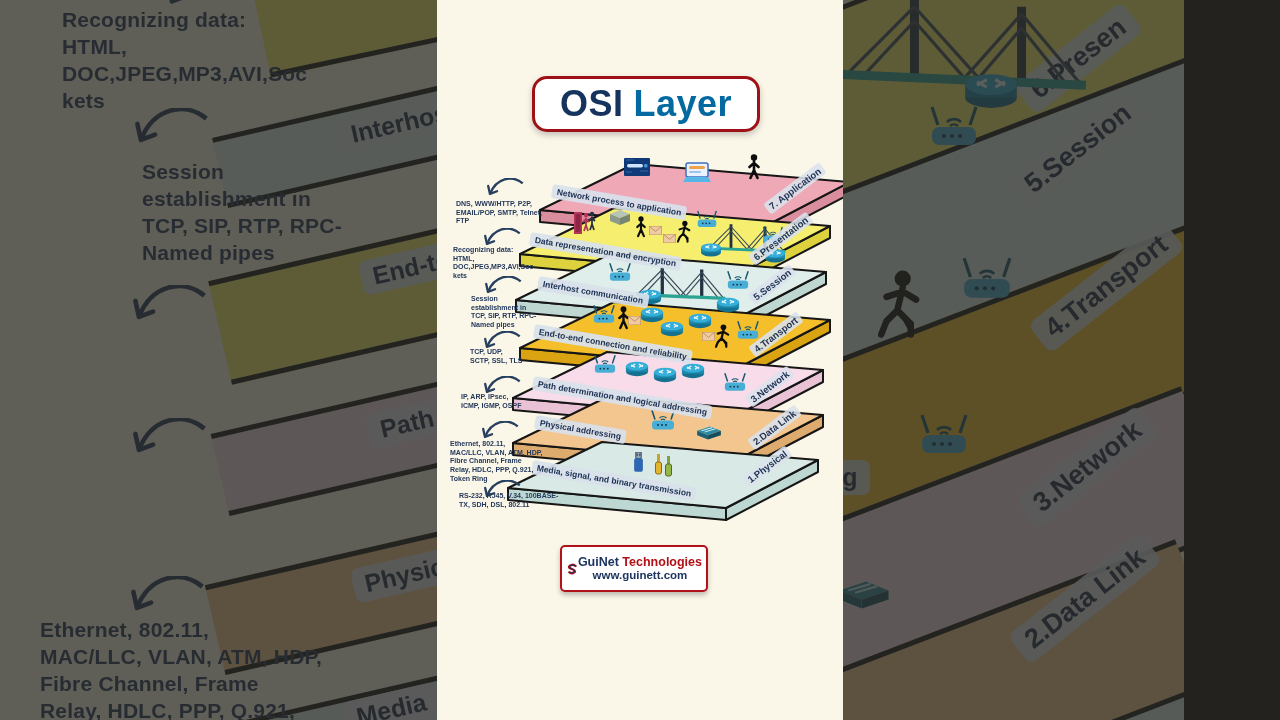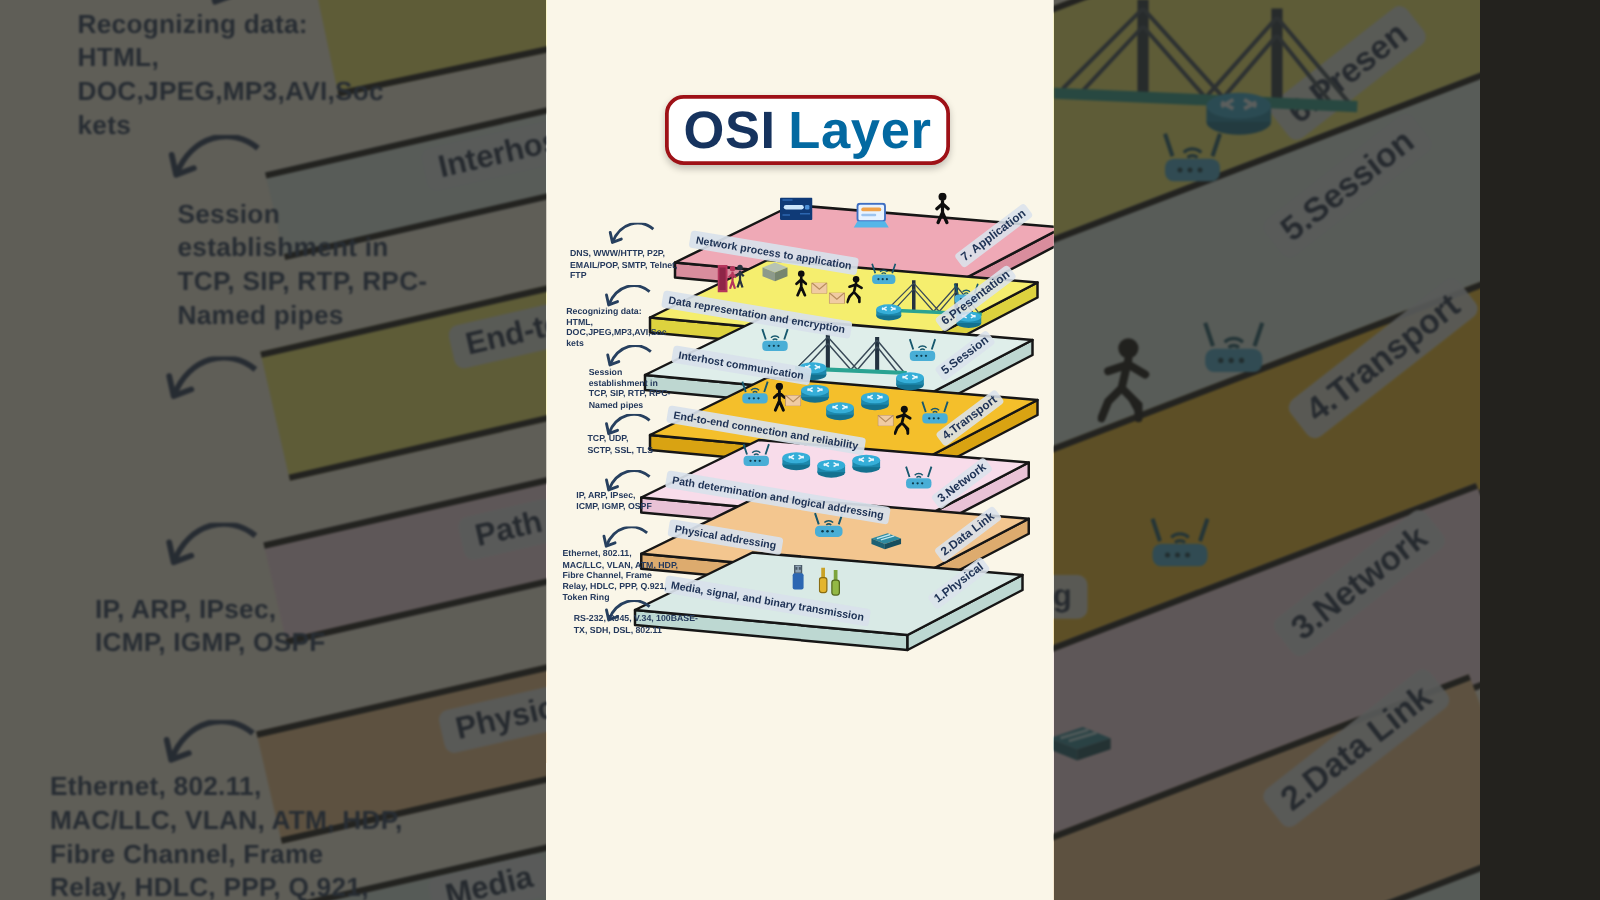--- a/index.html
+++ b/index.html
@@ -17,21 +17,21 @@
            background:rgba(226,233,241,0.9);border-radius:8px;padding:3px 12px;white-space:nowrap;}
   .bg-pill.r{font-size:27px;transform:rotate(-38deg);}
   .arr{position:absolute;color:#27405f;}
   .barr{color:#22365a;}
   
   #center{position:absolute;left:437px;width:406px;top:0;bottom:0;overflow:hidden;
           background:#faf6e8;z-index:10;}
   .title-box{position:absolute;left:95px;top:76px;width:222px;height:50px;background:#ffffff;
              border:3px solid #9e1117;border-radius:15px;box-shadow:0 3px 6px rgba(0,0,0,0.22);
              display:flex;align-items:center;justify-content:center;font-weight:700;
-             font-size:42px;letter-spacing:.5px;}
+             font-size:36px;letter-spacing:.5px;}
   .t-osi{color:#16335e;margin-right:10px;}
   .t-layer{color:#0369a1;}
   .layer{position:absolute;width:330px;height:95px;}
   .slab-svg polygon{stroke:#161616;stroke-width:2;stroke-linejoin:round;}
   .desc-pill{position:absolute;font-size:8.5px;font-weight:700;color:#1d3154;
              background:rgba(216,225,235,0.93);padding:2px 5px;border-radius:3px;
              white-space:nowrap;transform:rotate(9.5deg);transform-origin:left center;z-index:3;}
   .side-pill{position:absolute;font-size:9.5px;font-weight:700;color:#1d3154;
              background:rgba(219,227,236,0.88);padding:1px 4px;border-radius:3px;
              white-space:nowrap;transform:rotate(-37deg);z-index:3;}
@@ -165,22 +165,20 @@
 TCP, SIP, RTP, RPC-
 Named pipes</div>
       <svg class="arr barr" style="left:130px;top:285px;" width="78" height="46">
           <use href="#i-arrow"></use>
         </svg>
       <div class="bg-pill" style="left:360px;top:250px;transform:rotate(-13deg);">End-to</div>
       <svg class="arr barr" style="left:130px;top:418px;" width="78" height="46">
           <use href="#i-arrow"></use>
         </svg>
       <div class="bg-pill" style="left:368px;top:406px;transform:rotate(-13deg);">Path</div>
-      <div class="bg-text" style="left:76px;top:474px;">IP, ARP, IPsec,
-ICMP, IGMP, OSPF</div>
       <svg class="arr barr" style="left:128px;top:576px;" width="78" height="46">
           <use href="#i-arrow"></use>
         </svg>
       <div class="bg-pill" style="left:352px;top:556px;transform:rotate(-13deg);">Physica</div>
       <div class="bg-text" style="left:40px;top:616px;">Ethernet, 802.11,
 MAC/LLC, VLAN, ATM, HDP,
 Fibre Channel, Frame
 Relay, HDLC, PPP, Q.921,
 Token Ring</div>
       <div class="bg-pill" style="left:344px;top:692px;transform:rotate(-13deg);">Media</div>
@@ -457,15 +455,27 @@
 MAC/LLC, VLAN, ATM, HDP,
 Fibre Channel, Frame
 Relay, HDLC, PPP, Q.921,
 Token Ring</div>
     <svg class="arr" style="left:45px;top:480px;" width="40" height="23">
         <use href="#i-arrow"></use>
       </svg>
     <div class="ann" style="left:22px;top:492px;">RS-232, RJ45, V.34, 100BASE-
 TX, SDH, DSL, 802.11</div>
 
+    <div class="logo-box">
+      <svg width="38" height="38">
+          <use href="#i-logo-s"></use>
+        </svg>
+      <div class="logo-txt">
+        <div class="logo-line1">
+          <span class="l-guinet">GuiNet</span>
+          <span class="l-tech">Technologies</span>
+        </div>
+        <div class="logo-line2">www.guinett.com</div>
+      </div>
+    </div>
 
   </div>
 </div>
 
 </body></html>

